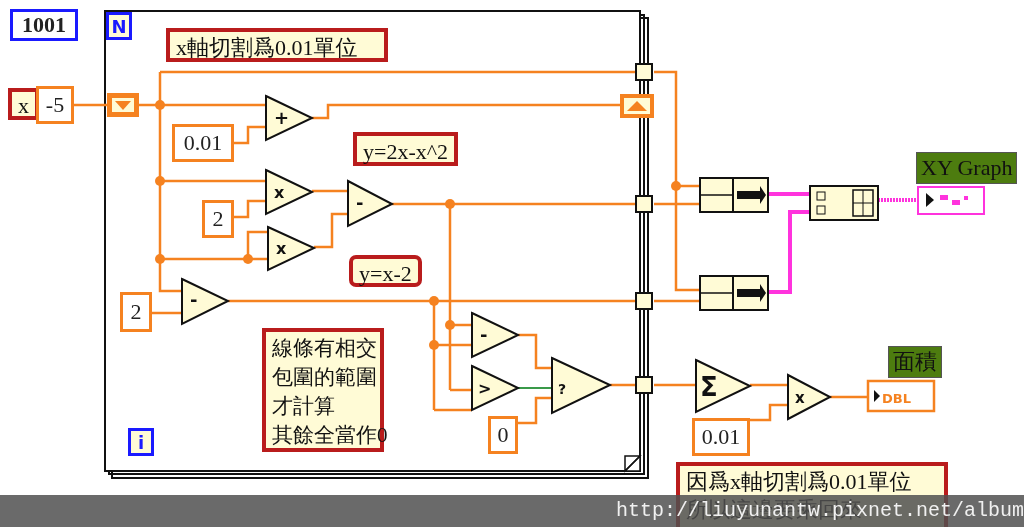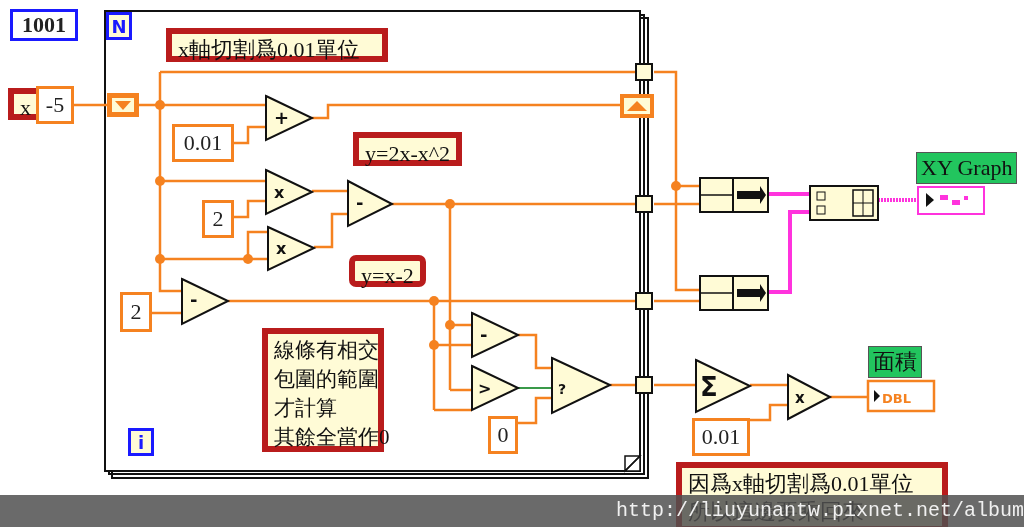--- a/index.html
+++ b/index.html
@@ -3,24 +3,24 @@
 <meta charset="utf-8">
 <style>
   html, body { margin:0; padding:0; }
   body { width:1024px; height:527px; position:relative; overflow:hidden; background:#ffffff;
          font-family:"Liberation Serif", serif; }
   #canvas { position:absolute; left:0; top:0; width:1024px; height:527px; }
   .const { position:absolute; background:#fff; border:3px solid #f58220; box-sizing:border-box;
            font-family:"Liberation Serif", serif; font-size:22px; color:#222; display:flex;
            align-items:center; justify-content:center; }
   .const.blue { border-color:#1a1aff; }
-  .label { position:absolute; background:#fffbd6; border:6px solid #b91c1c; box-sizing:border-box;
+  .label { position:absolute; background:#fffbd6; border:4px solid #b91c1c; box-sizing:border-box;
            font-family:"Liberation Serif", "DejaVu Serif", serif; font-size:20px; color:#111;
            padding:2px 6px; white-space:pre; line-height:24px; }
-  .plainlabel { position:absolute; background:#22c55e; border:1px solid #555; box-sizing:border-box;
+  .plainlabel { position:absolute; background:#4d7c0f; border:1px solid #555; box-sizing:border-box;
            font-family:"Liberation Serif", "DejaVu Serif", serif; font-size:22px; color:#111;
            padding:0 4px; line-height:30px; white-space:nowrap; }
   .watermark { position:absolute; left:0; top:495px; width:1024px; height:32px; background:rgba(80,80,80,0.85);
            color:#f0f0f0; font-family:"Liberation Mono", "DejaVu Sans Mono", monospace; font-size:20px;
            text-align:right; line-height:32px; box-sizing:border-box; }
 </style>
 </head>
 <body>
 
 <svg id="canvas" viewBox="0 0 1024 527" xmlns="http://www.w3.org/2000/svg">
@@ -182,15 +182,15 @@
 <div class="label" style="left:353px;top:132px;height:34px;font-size:22px;line-height:28px;">y=2x-x^2</div>
 <div class="label" style="left:349px;top:255px;height:32px;font-size:22px;line-height:26px;border-radius:7px;">y=x-2</div>
 <div class="label" style="left:262px;top:328px;width:122px;height:124px;font-size:21px;line-height:29px;">線條有相交
 包圍的範圍
 才計算
 其餘全當作0</div>
 <div class="label" style="left:676px;top:462px;width:272px;height:70px;font-size:22px;line-height:28px;">因爲x軸切割爲0.01單位
 所以這邊要乘回來</div>
 
 <div class="plainlabel" style="left:916px;top:152px;">XY Graph</div>
-<div class="plainlabel" style="left:868px;top:346px;text-align:center;">面積</div>
+<div class="plainlabel" style="left:888px;top:346px;text-align:center;">面積</div>
 
 <div class="watermark">http://liuyunantw.pixnet.net/album</div>
 
 </body></html>

